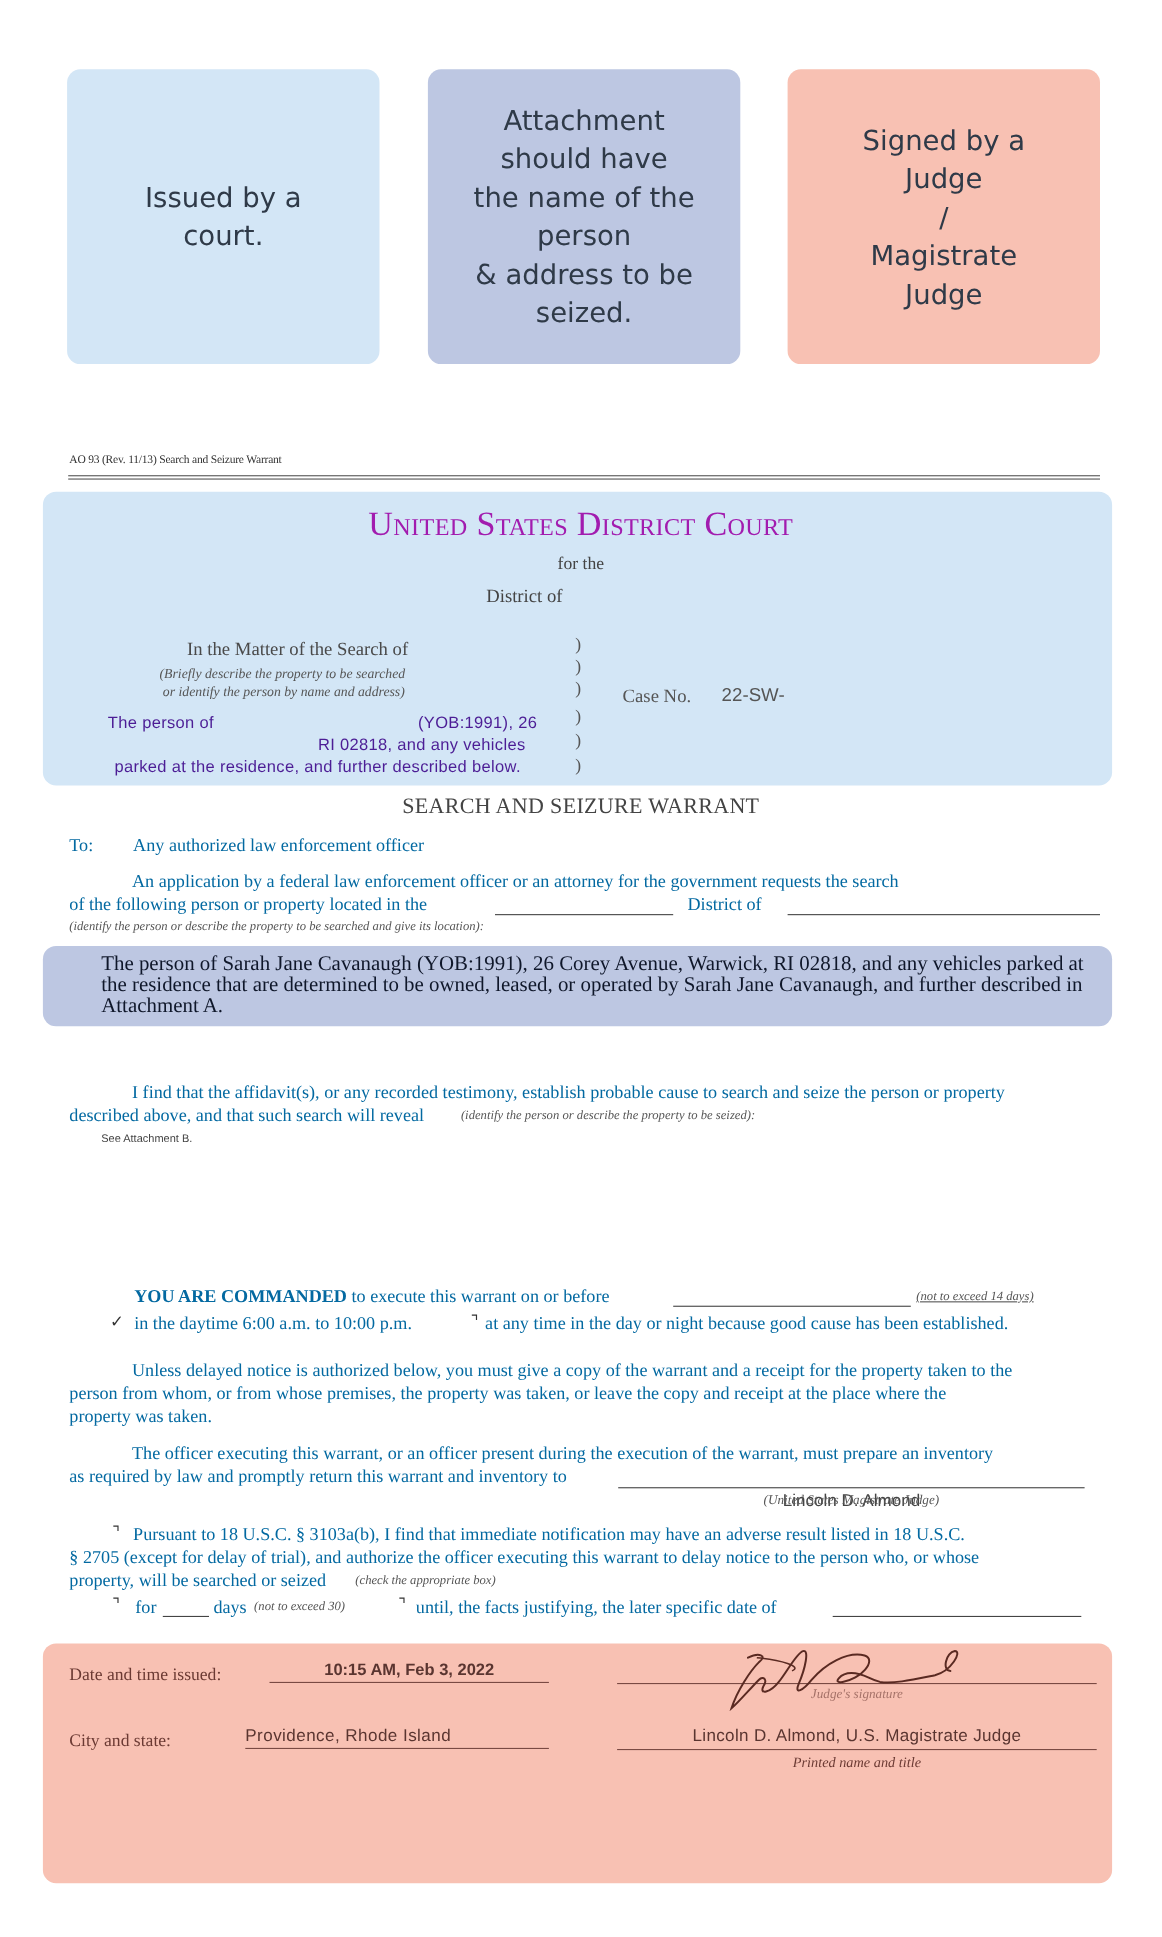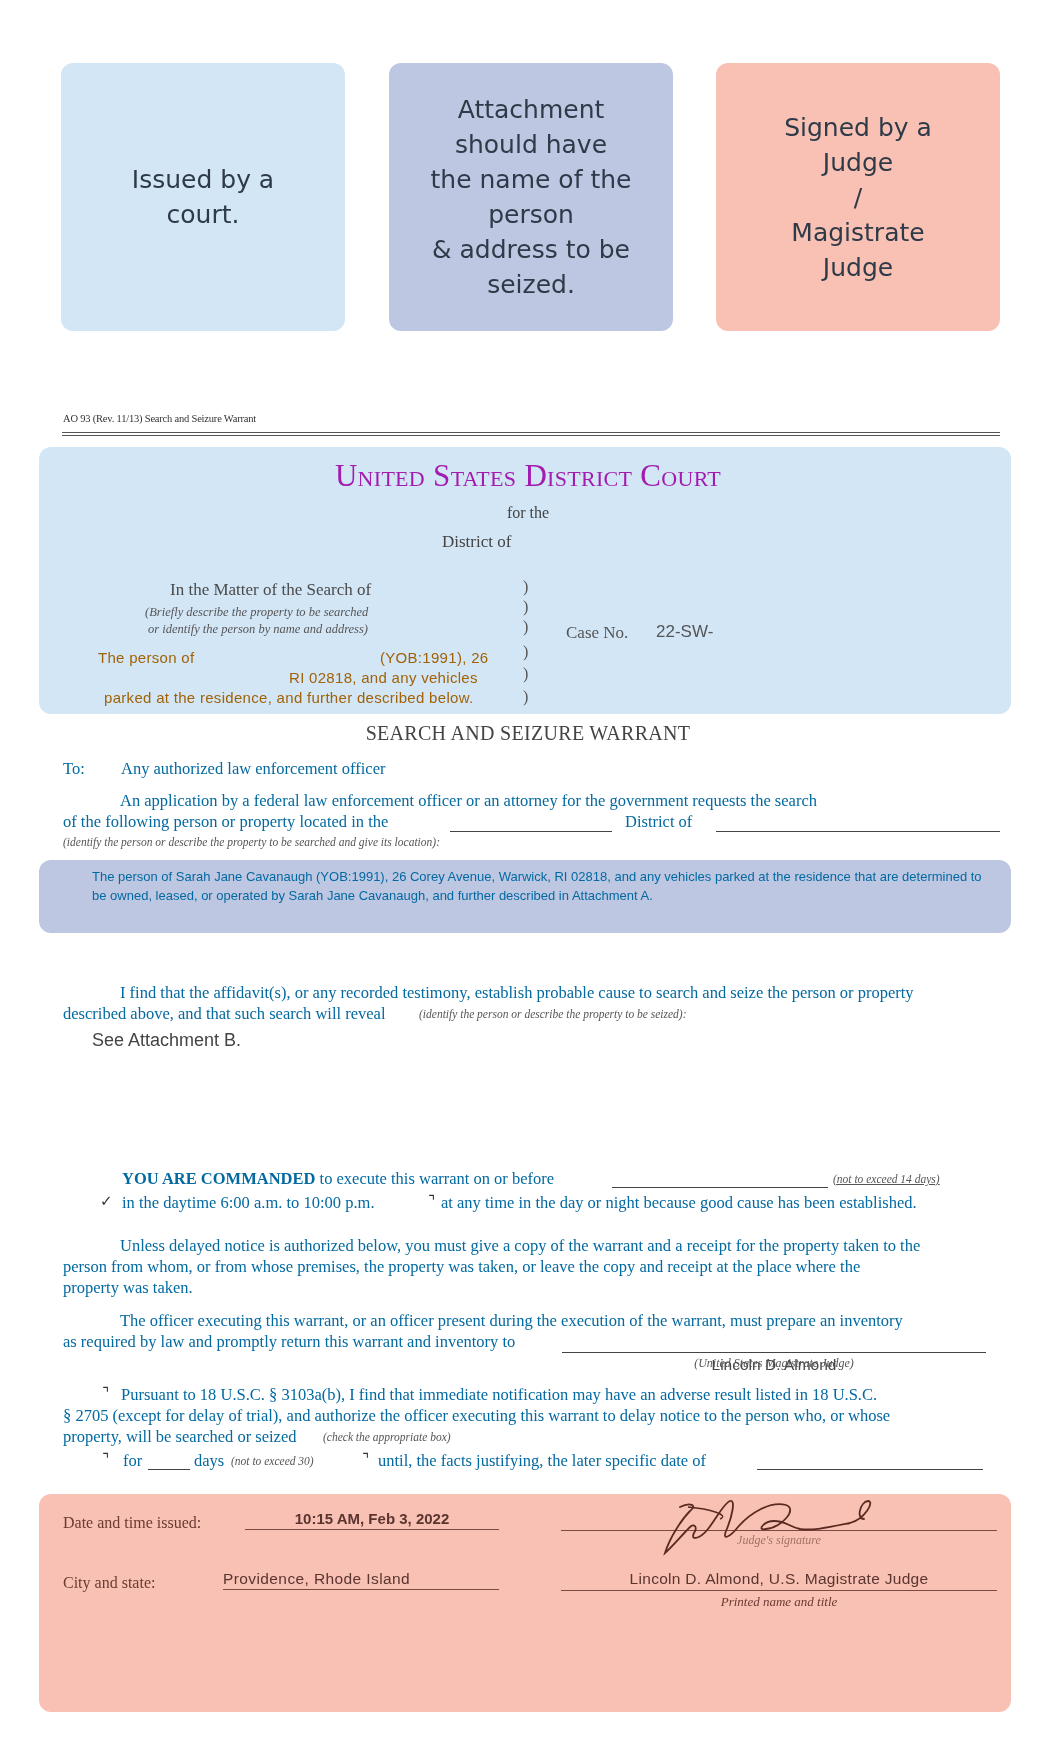--- a/index.html
+++ b/index.html
@@ -29,33 +29,33 @@
   .court-title { left: 0; width: 1056px; top: 458px; text-align: center; font-size: 31px;
                  font-variant: small-caps; color: #a21caf; letter-spacing: 0.3px; }
   .for-the { left: 0; width: 1056px; top: 504px; text-align: center; font-size: 16px; color: #444; }
   .district-of { left: 442px; top: 532px; font-size: 17px; color: #444; }
 
   .matter { left: 170px; top: 580px; font-size: 17px; color: #4a4a4a; }
   .brief { font-style: italic; font-size: 12.5px; color: #555; }
   .brief1 { left: 145px; top: 605px; }
   .brief2 { left: 148px; top: 622px; }
   .sans { font-family: "Liberation Sans", sans-serif; }
-  .pline { font-size: 15px; color: #a16207; letter-spacing: 0.3px; }
+  .pline { font-size: 15px; color: #4c1d95; letter-spacing: 0.3px; }
   .paren { left: 523px; font-size: 16px; color: #555; }
   .case-label { left: 566px; top: 623px; font-size: 17px; color: #555; }
   .case-val { left: 656px; top: 622px; font-size: 17px; color: #555; }
 
   .warrant-title { left: 0; width: 1056px; top: 722px; text-align: center; font-size: 20px;
                    font-weight: normal; color: #444; letter-spacing: 0.3px; }
   .body { font-size: 16.5px; color: #0369a1; }
   .ital-small { font-style: italic; font-size: 11.5px; color: #555; }
   .uline { position: absolute; border-bottom: 1.3px solid #444; }
 
-  .attach-text { left: 92px; top: 867px; width: 900px; font-family: Liberation Sans, sans-serif;
-                 font-size: 13px; line-height: 19px; color: #0369a1; }
+  .attach-text { left: 92px; top: 867px; width: 900px; font-family: Liberation Serif, serif;
+                 font-size: 19px; line-height: 19px; color: #0f172a; }
 
   .checkbox-mark { font-family: "DejaVu Sans", sans-serif; font-size: 15px; color: #333; }
 
   .red-label { font-size: 16px; color: #6b3a33; }
   .red-val { font-family: "Liberation Sans", sans-serif; font-size: 15.5px; color: #5a3530; }
   .red-line { position: absolute; border-bottom: 1.3px solid #7a4a43; }
   .red-cap { font-style: italic; font-size: 13px; color: #6b3a33; text-align: center; }
 </style>
 </head>
 <body>
@@ -125,21 +125,21 @@
 <div class="uline" style="left:450px; top:831px; width:162px;"></div>
 <div class="abs body" style="left:625px; top:812px;">District of</div>
 <div class="uline" style="left:716px; top:831px; width:284px;"></div>
 <div class="abs ital-small" style="left:63px; top:836px;">(identify the person or describe the property to be searched and give its location):</div>
 
 <div class="abs attach-text">The person of Sarah Jane Cavanaugh (YOB:1991), 26 Corey Avenue, Warwick, RI 02818, and any vehicles parked at the residence that are determined to be owned, leased, or operated by Sarah Jane Cavanaugh, and further described in Attachment A.</div>
 
 <div class="abs body" style="left:120px; top:983px;">I find that the affidavit(s), or any recorded testimony, establish probable cause to search and seize the person or property</div>
 <div class="abs body" style="left:63px; top:1004px;">described above, and that such search will reveal</div>
 <div class="abs ital-small" style="left:419px; top:1008px;">(identify the person or describe the property to be seized):</div>
-<div class="abs sans" style="left:92px; top:1030px; font-size:18px; color:#444;">See Attachment B.</div>
+<div class="abs sans" style="left:92px; top:1030px; font-size:10px; color:#444;">See Attachment B.</div>
 
 <div class="abs body" style="left:122px; top:1169px;">
   <b>YOU ARE COMMANDED</b>
   <span>to execute this warrant on or before</span>
 </div>
 <div class="uline" style="left:612px; top:1187px; width:216px;"></div>
 <div class="abs ital-small" style="left:833px; top:1173px;text-decoration:underline;">(not to exceed 14 days)</div>
 
 <div class="abs checkbox-mark" style="left:100px; top:1192px; font-weight:bold;">✓</div>
 <div class="abs body" style="left:122px; top:1193px;">in the daytime 6:00 a.m. to 10:00 p.m.</div>

